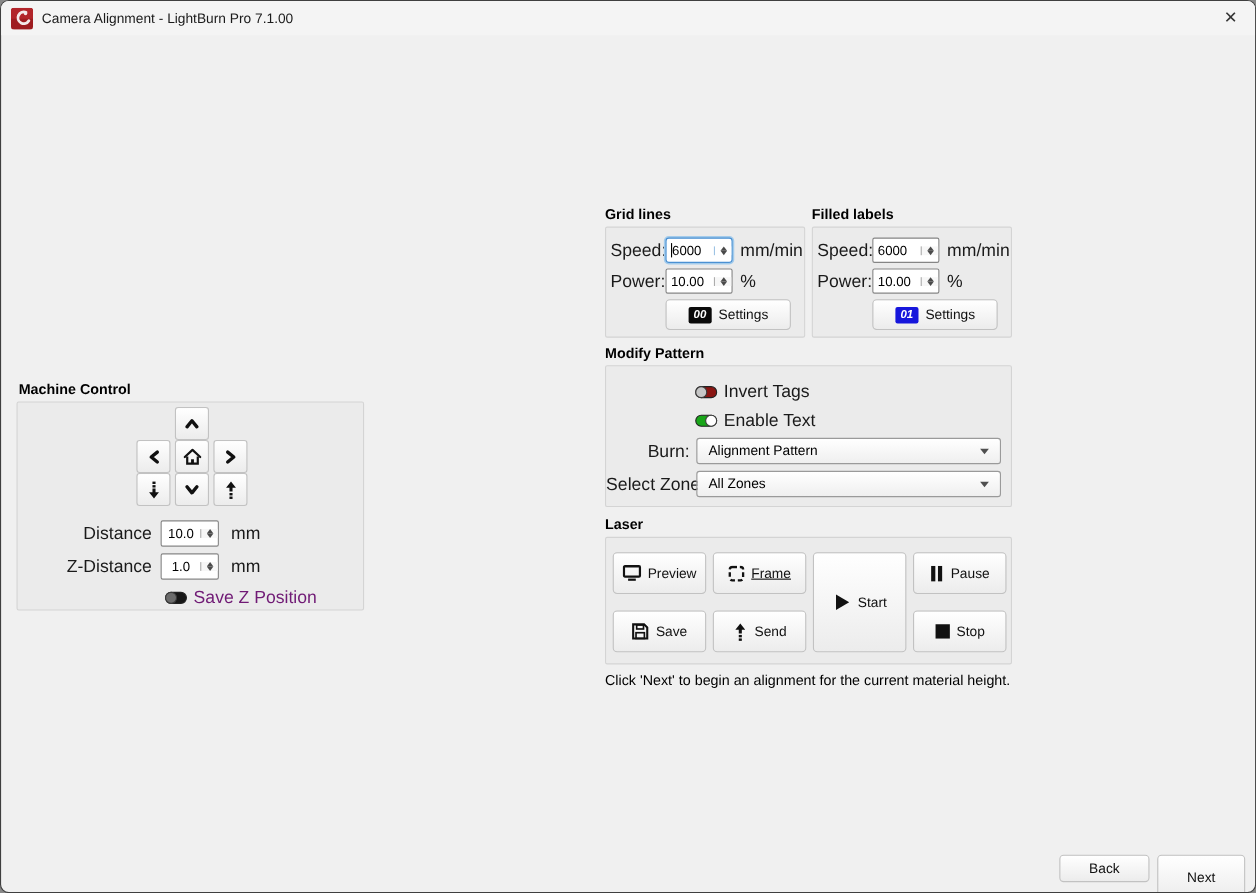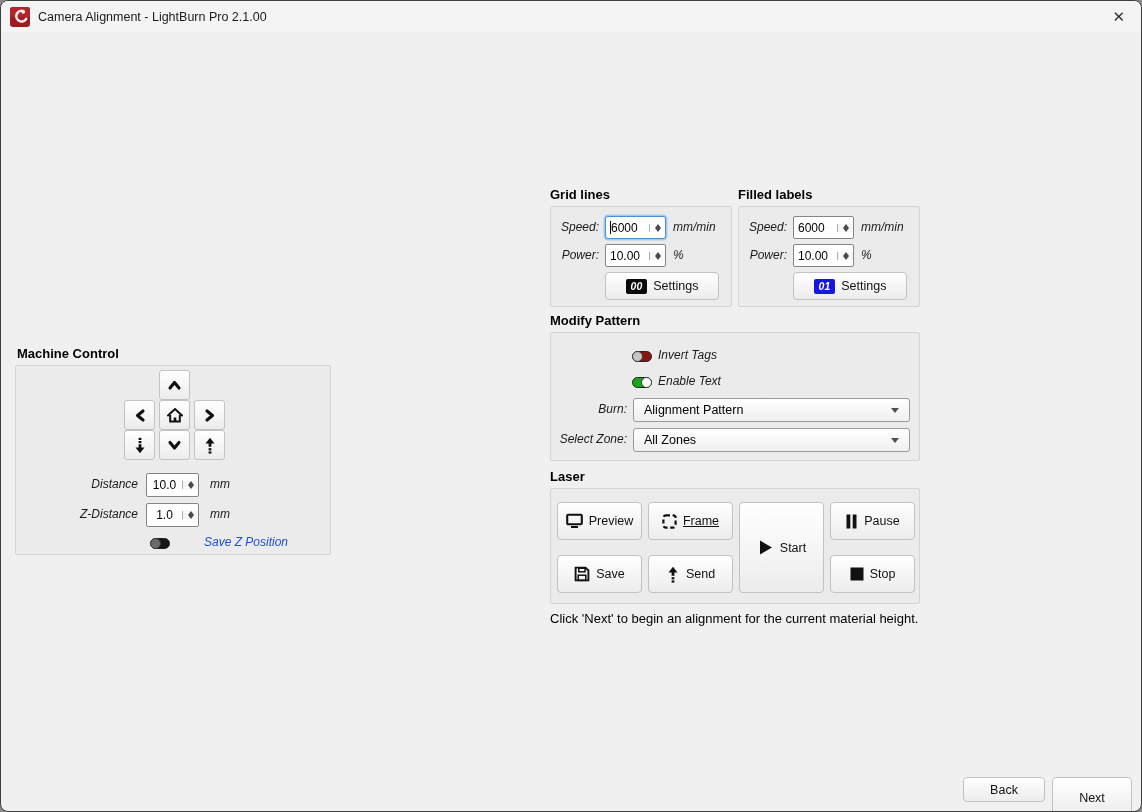--- a/index.html
+++ b/index.html
@@ -11,23 +11,23 @@
   }
   .titlebar{position:absolute;left:0;top:0;right:0;height:31px;background:#f4f4f4;display:flex;align-items:center;}
   .app-icon{width:20px;height:20px;margin-left:9px;border-radius:3px;overflow:hidden;flex:0 0 auto;}
   .titlebar .title{margin-left:8px;font-size:12.5px;color:#1b1b1b;}
   .close{position:absolute;right:16px;top:6px;font-size:15px;color:#333;font-weight:400;cursor:pointer;line-height:19px;}
 
   .group-title{position:absolute;font-size:13px;font-weight:bold;color:#000;}
   .panel{position:absolute;background:#ebebeb;border:1px solid #d4d4d4;border-radius:2px;box-sizing:border-box;}
   .panel *{box-sizing:border-box;}
 
-  .lbl{position:absolute;font-size:12px;color:#1a1a1a;white-space:nowrap;font-style:italic;}
+  .lbl{position:absolute;font-size:16px;color:#1a1a1a;white-space:nowrap;}
   .r-lbl{text-align:right;}
-  .dim{color:#1d4ed8;margin-left:28px;}
+  .dim{color:#701a75;}
 
   .btn{position:absolute;display:flex;align-items:center;justify-content:center;gap:6px;
        background:linear-gradient(#ffffff,#ececec);border:1px solid #c2c2c2;border-radius:4px;
        font-size:12.5px;color:#111;cursor:pointer;box-sizing:border-box;}
   .btn svg{flex:0 0 auto;}
 
   .spin{position:absolute;display:flex;background:#fff;border:1px solid #858585;border-radius:2px;overflow:hidden;align-items:center;}
   .spin-text{flex:1;display:flex;align-items:center;font-size:12px;padding-left:4px;color:#000;}
   .spin-text.center{justify-content:center;padding-left:0;}
   .caret{width:1px;height:13px;background:#000;margin-right:0px;}
@@ -63,21 +63,21 @@
 
   <div class="titlebar">
     <div class="app-icon">
       <svg width="20" height="20" viewBox="0 0 20 20">
         <rect width="20" height="20" fill="#9e1c20"></rect>
         <rect width="20" height="10" fill="#b2252a"></rect>
         <path d="M13.6 4.2 a5.3 5.3 0 1 0 2.6 7.6" fill="none" stroke="#f3e9e9" stroke-width="2.6" stroke-linecap="round"></path>
         <circle cx="13.2" cy="5.2" r="1.6" fill="#f3e9e9"></circle>
       </svg>
     </div>
-    <span class="title">Camera Alignment - LightBurn Pro 2.1.00</span>
+    <span class="title">Camera Alignment - LightBurn Pro 7.1.00</span>
     <span class="close">✕</span>
   </div>
 
   <span class="group-title" style="left:16px;top:345px;">Machine Control</span>
   <div class="panel" style="left:14px;top:364px;width:316px;height:190px;">
 
     <div class="jog" style="left:143px;top:4px;">
       <svg width="17" height="14" viewBox="0 0 16 14">
           <path d="M3.5 10 L8 4.5 L12.5 10" fill="none" stroke="#111" stroke-width="3.1" stroke-linecap="round" stroke-linejoin="round"></path>
         </svg>

